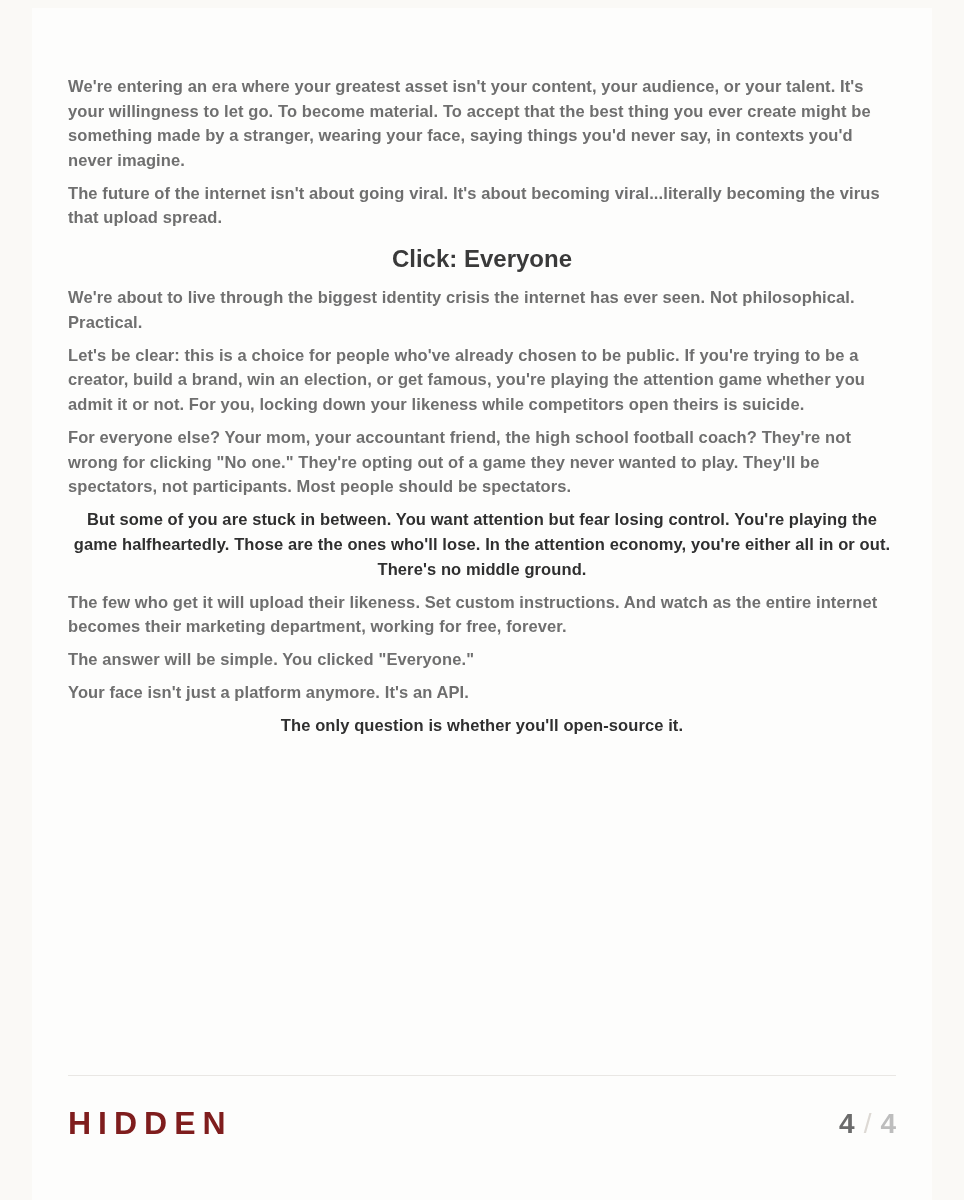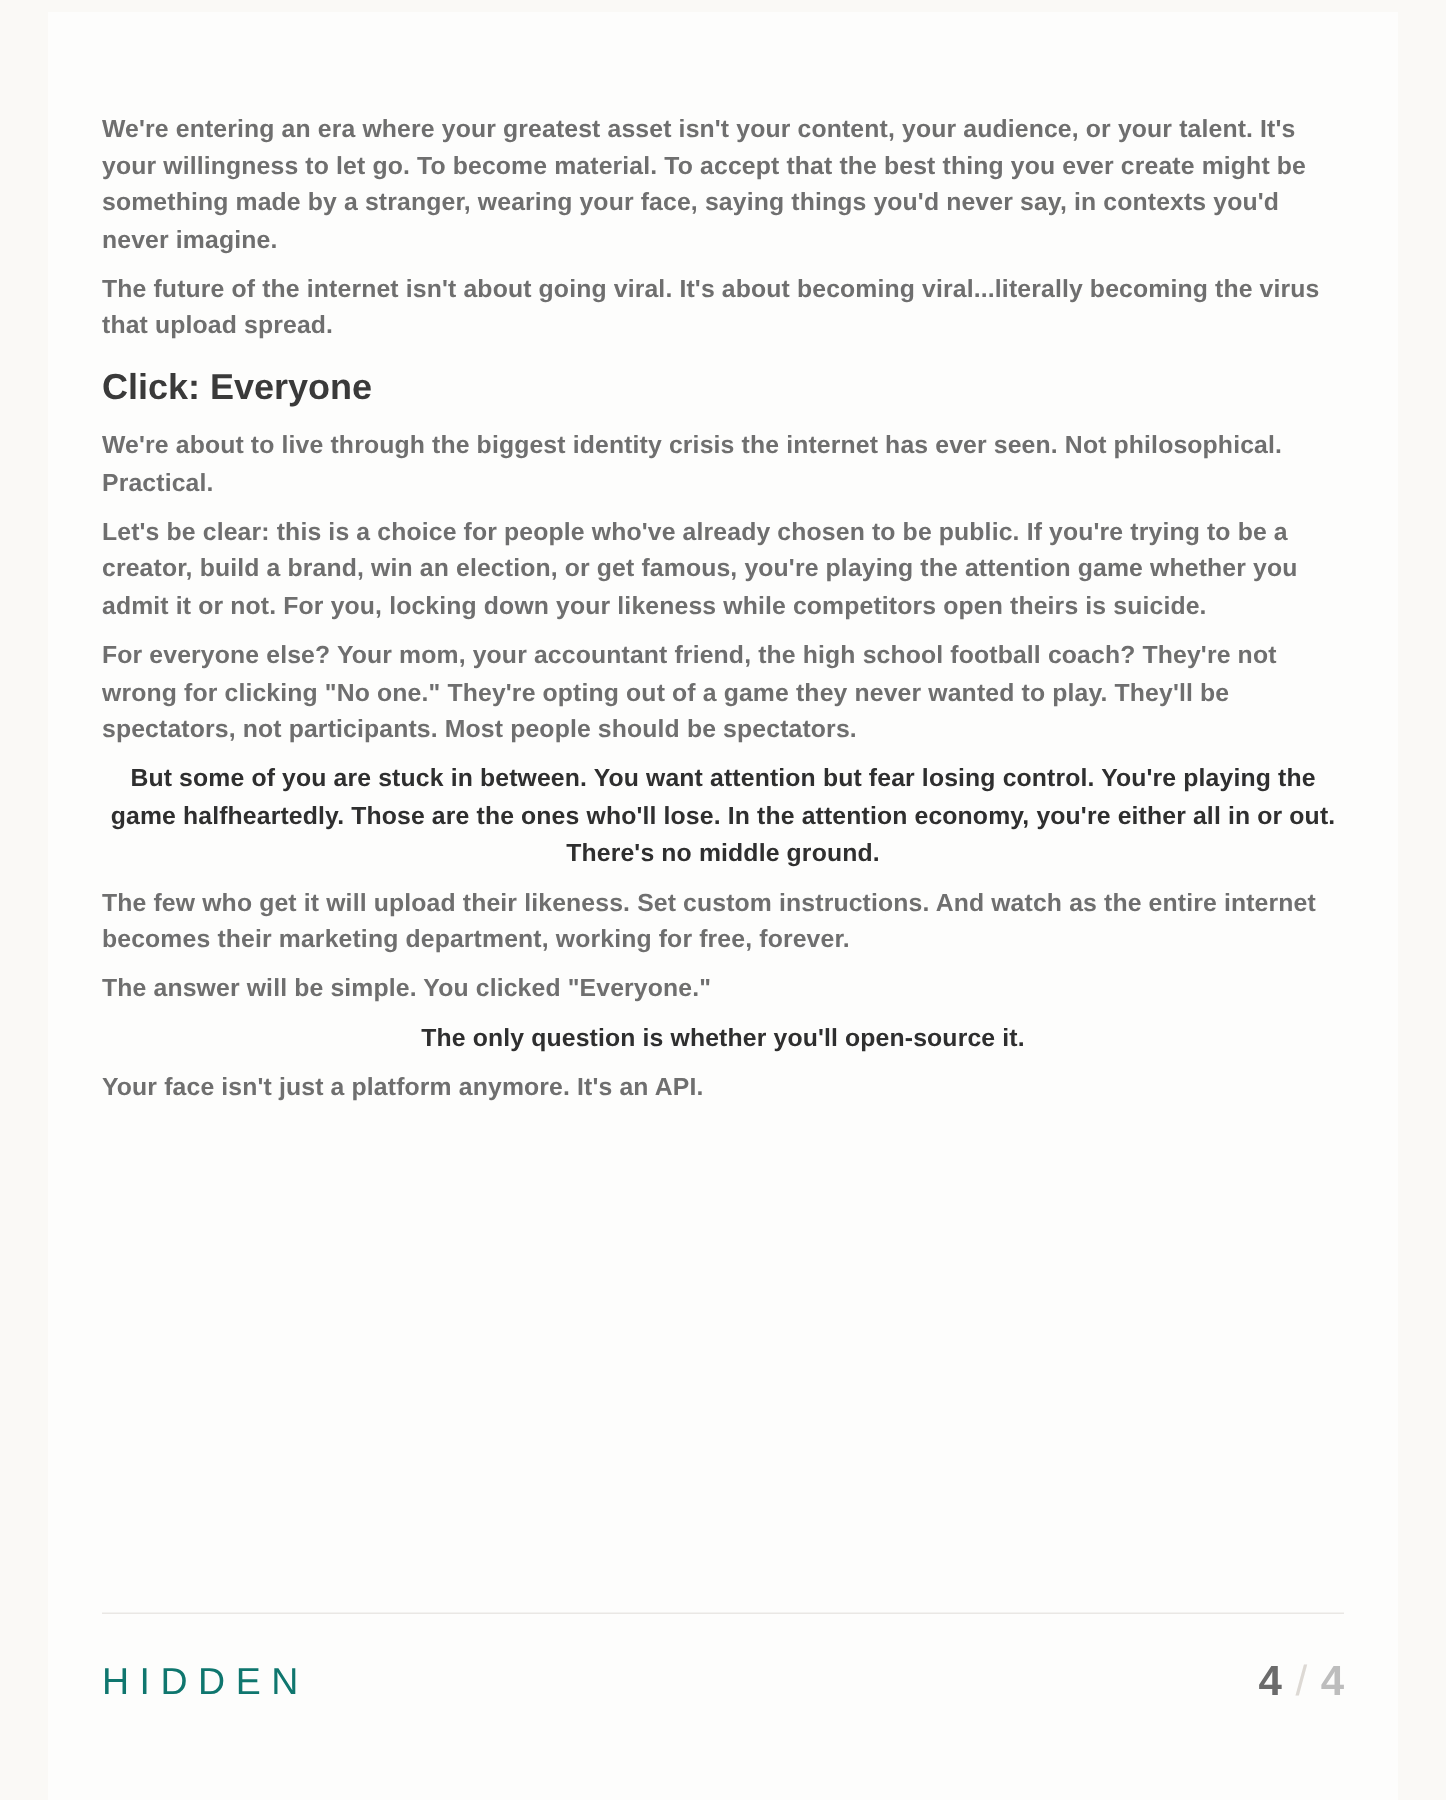--- a/index.html
+++ b/index.html
@@ -37,37 +37,38 @@
     color: #2f2f2f;
     font-weight: 600;
     text-align: center;
   }
   .heading {
     font-size: 24px;
     line-height: 32px;
     font-weight: 600;
     color: #3a3a3a;
     margin: 13px 0 10px 0;
+    text-align: center;
   }
   .footer {
     position: absolute;
     left: 36px;
     right: 36px;
     top: 1067px;
     border-top: 1px solid #e9e7e4;
     padding-top: 29px;
     display: flex;
     justify-content: space-between;
     align-items: center;
   }
   .brand {
-    font-size: 25px;
-    font-weight: 400;
+    font-size: 32px;
+    font-weight: 700;
     letter-spacing: 7px;
-    color: #0f766e;
+    color: #7f1d1d;
   }
   .page-indicator {
     font-size: 28px;
     font-weight: 700;
     display: flex;
     align-items: center;
   }
   .page-current { color: #6b6b6b; }
   .page-separator {
     color: #ddd9d4;
@@ -83,22 +84,22 @@
   <div class="content">
       <p class="para">We're entering an era where your greatest asset isn't your content, your audience, or your talent. It's your willingness to let go. To become material. To accept that the best thing you ever create might be something made by a stranger, wearing your face, saying things you'd never say, in contexts you'd never imagine.</p>
       <p class="para">The future of the internet isn't about going viral. It's about becoming viral...literally becoming the virus that upload spread.</p>
       <h2 class="heading">Click: Everyone</h2>
       <p class="para">We're about to live through the biggest identity crisis the internet has ever seen. Not philosophical. Practical.</p>
       <p class="para">Let's be clear: this is a choice for people who've already chosen to be public. If you're trying to be a creator, build a brand, win an election, or get famous, you're playing the attention game whether you admit it or not. For you, locking down your likeness while competitors open theirs is suicide.</p>
       <p class="para">For everyone else? Your mom, your accountant friend, the high school football coach? They're not wrong for clicking "No one." They're opting out of a game they never wanted to play. They'll be spectators, not participants. Most people should be spectators.</p>
       <p class="para bold">But some of you are stuck in between. You want attention but fear losing control. You're playing the game halfheartedly. Those are the ones who'll lose. In the attention economy, you're either all in or out. There's no middle ground.</p>
       <p class="para">The few who get it will upload their likeness. Set custom instructions. And watch as the entire internet becomes their marketing department, working for free, forever.</p>
       <p class="para">The answer will be simple. You clicked "Everyone."</p>
+      <p class="para">Your face isn't just a platform anymore. It's an API.</p>
       <p class="para bold">The only question is whether you'll open-source it.</p>
-      <p class="para">Your face isn't just a platform anymore. It's an API.</p>
     </div>
 
   <div class="footer">
     <div class="brand">HIDDEN</div>
     <div class="page-indicator">
       <span class="page-current">4</span>
       <span class="page-separator">/</span>
       <span class="page-total">4</span>
     </div>
   </div>

